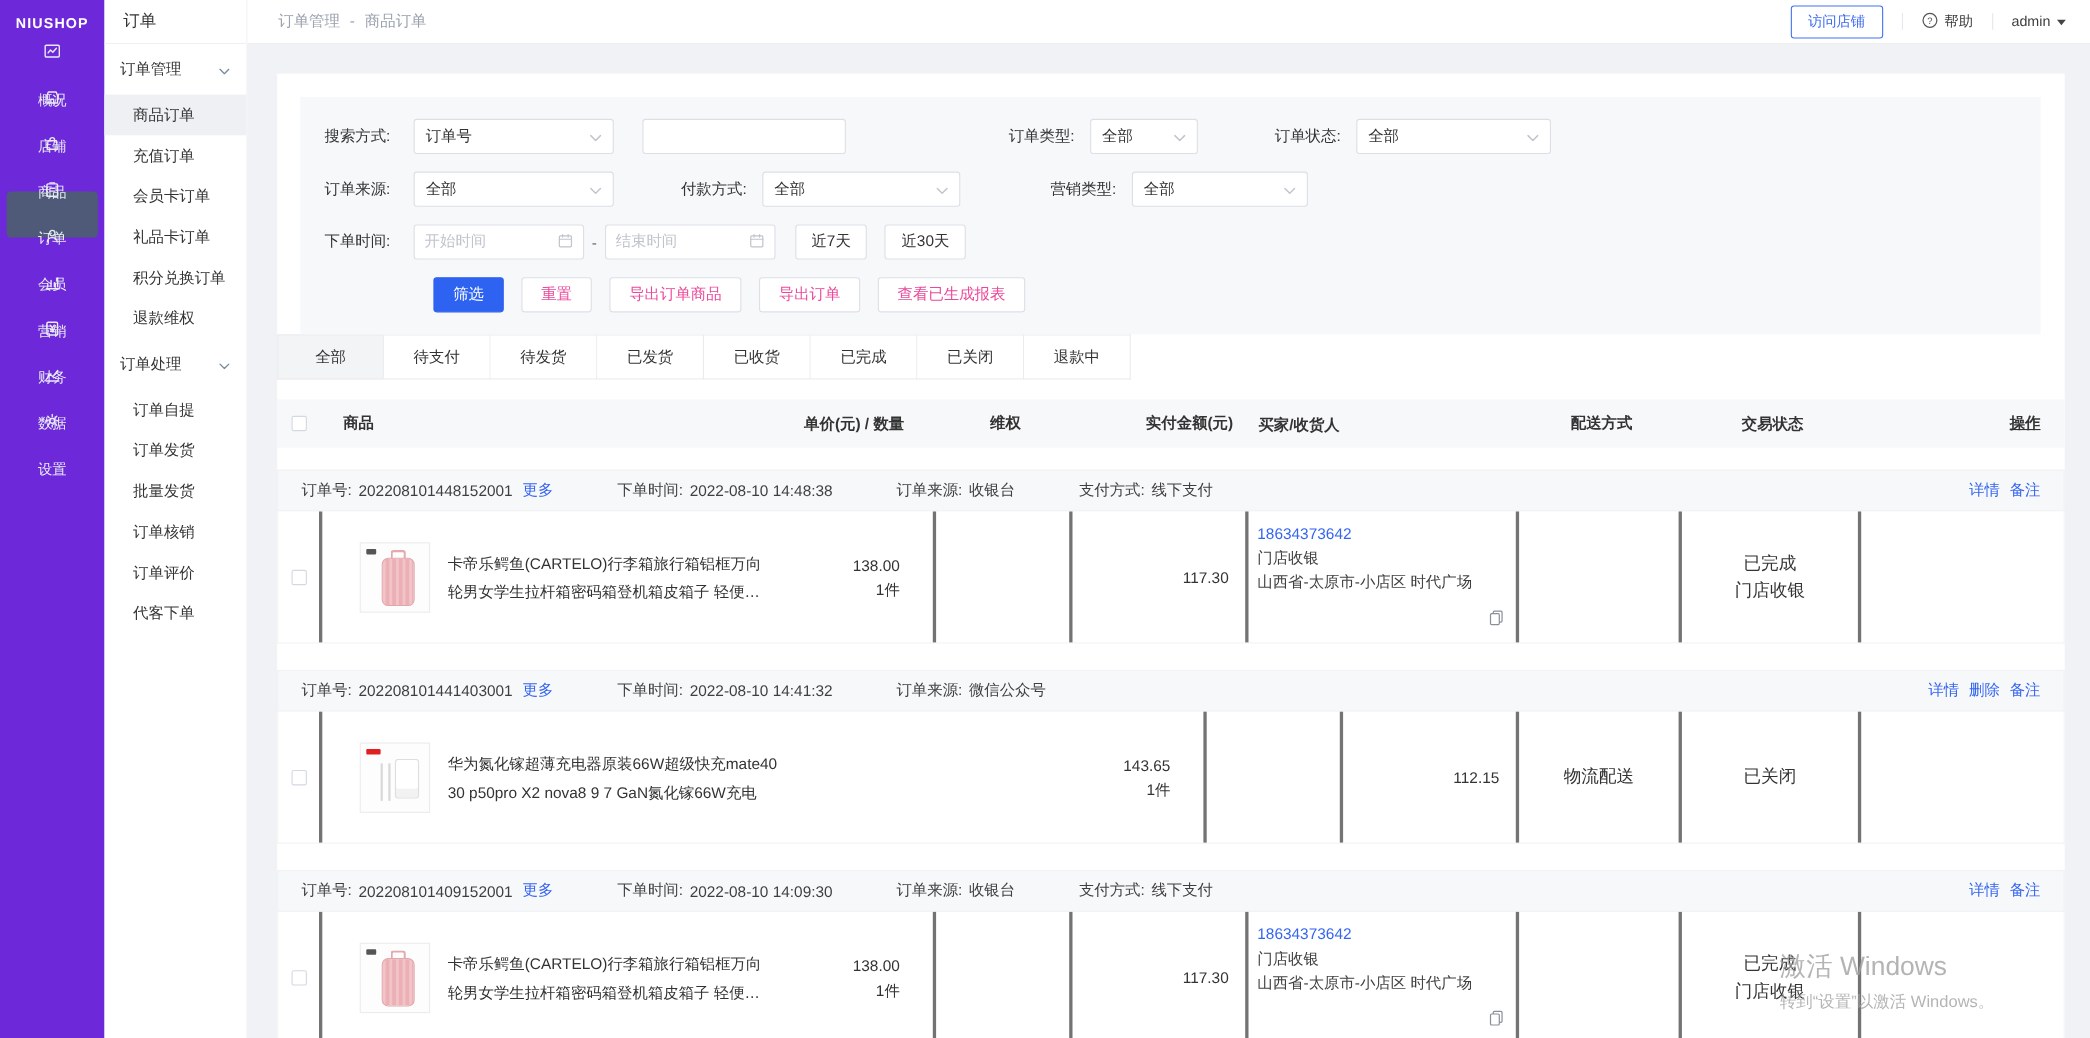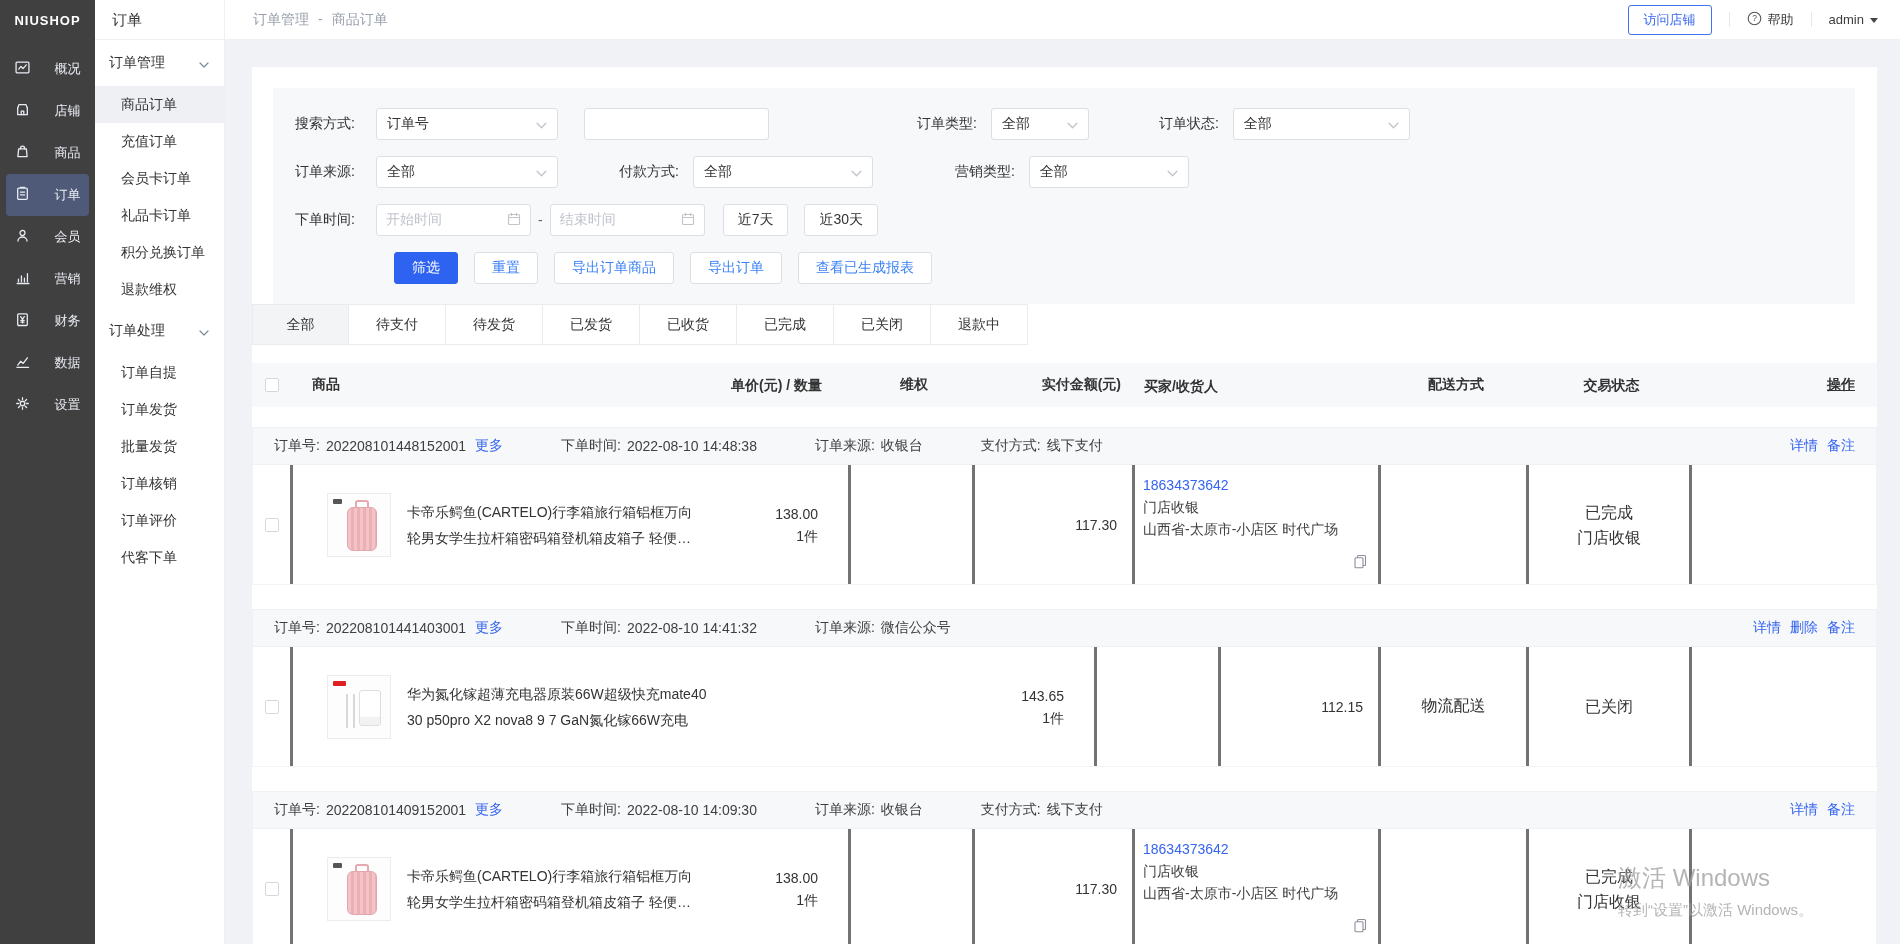--- a/index.html
+++ b/index.html
@@ -1,26 +1,26 @@
 <!DOCTYPE html>
 <html><head>
 <meta charset="utf-8">
 <style>
   * { box-sizing: border-box; margin: 0; padding: 0; }
   html,body { width:1900px; height:944px; overflow:hidden; background:#f0f2f5;
     font-family:"Liberation Sans","DejaVu Sans",sans-serif; color:#333; }
   .app { display:flex; width:1900px; height:944px; }
 
   
-  .msidebar { width:95px; background:#404040; flex-shrink:0; }
+  .msidebar { width:95px; background:#6d28d9; flex-shrink:0; }
   .logo { height:40px; display:flex; align-items:center; justify-content:center;
     color:#fff; font-weight:bold; font-size:13px; letter-spacing:1px; }
   .mnav { padding-top:8px; }
   .mnav-item { height:42px; margin:0 6px; border-radius:4px; display:flex; align-items:center;
-    justify-content:center; gap:25px; color:#e8ebf2; font-size:13px; cursor:pointer; }
+    justify-content:center; gap:25px; color:#e8ebf2; font-size:13px; cursor:pointer;flex-direction:column; }
   .mnav-item.active { background:#4e5a77; }
   .mnav-item svg { flex-shrink:0; }
 
   
   .subnav { width:130px; background:#fff; flex-shrink:0; border-right:1px solid #eef0f3; }
   .subnav-title { height:40px; line-height:40px; padding-left:17px; font-size:15px; color:#333;
     border-bottom:1px solid #f0f0f0; }
   .subnav-group { height:46px; display:flex; align-items:center; justify-content:space-between;
     padding:0 15px 0 14px; font-size:14px; color:#333; cursor:pointer; }
   .subnav-item { height:37px; line-height:37px; padding-left:26px; font-size:14px; color:#333; cursor:pointer; }
@@ -56,21 +56,21 @@
   .finput { width:185px; height:32px; margin-left:26px; border:1px solid #dcdfe6; border-radius:3px;
     background:#fff; padding:0 10px; font-size:14px; color:#333; outline:none; }
   .dateinput { width:155px; height:32px; background:#fff; border:1px solid #dcdfe6; border-radius:3px;
     display:flex; align-items:center; justify-content:space-between; padding:0 9px; font-size:14px;
     color:#c0c4cc; cursor:pointer; flex-shrink:0; }
   .range-sep { margin:0 7px; color:#666; }
   .rangebtn { height:32px; background:#fff; border:1px solid #dcdfe6; border-radius:3px; padding:0 14px;
     display:flex; align-items:center; font-size:14px; color:#333; cursor:pointer; }
   .mlbtn7 { margin-left:18px; } .mlbtn30 { margin-left:16px; }
   .btn { height:32px; border-radius:3px; font-size:14px; display:inline-flex; align-items:center;
-    padding:0 17px; cursor:pointer; border:1px solid #dcdfe6; background:#fff; color:#3b82f6; margin-left:16px; }
+    padding:0 17px; cursor:pointer; border:1px solid #dcdfe6; background:#fff; color:#ec4899; margin-left:16px; }
   .btn.primary { background:#2e62f0; border-color:#2e62f0; color:#fff; margin-left:99px; }
 
   
   .tabs { display:flex; margin-top:16px; }
   .tab { width:97px; height:41px; border:1px solid #e9ebef; border-left:none; background:#fff;
     display:flex; align-items:center; justify-content:center; font-size:14px; color:#333; cursor:pointer; }
   .tab:first-child { border-left:1px solid #e9ebef; }
   .tab.active { background:#f3f4f6; }
 
   

